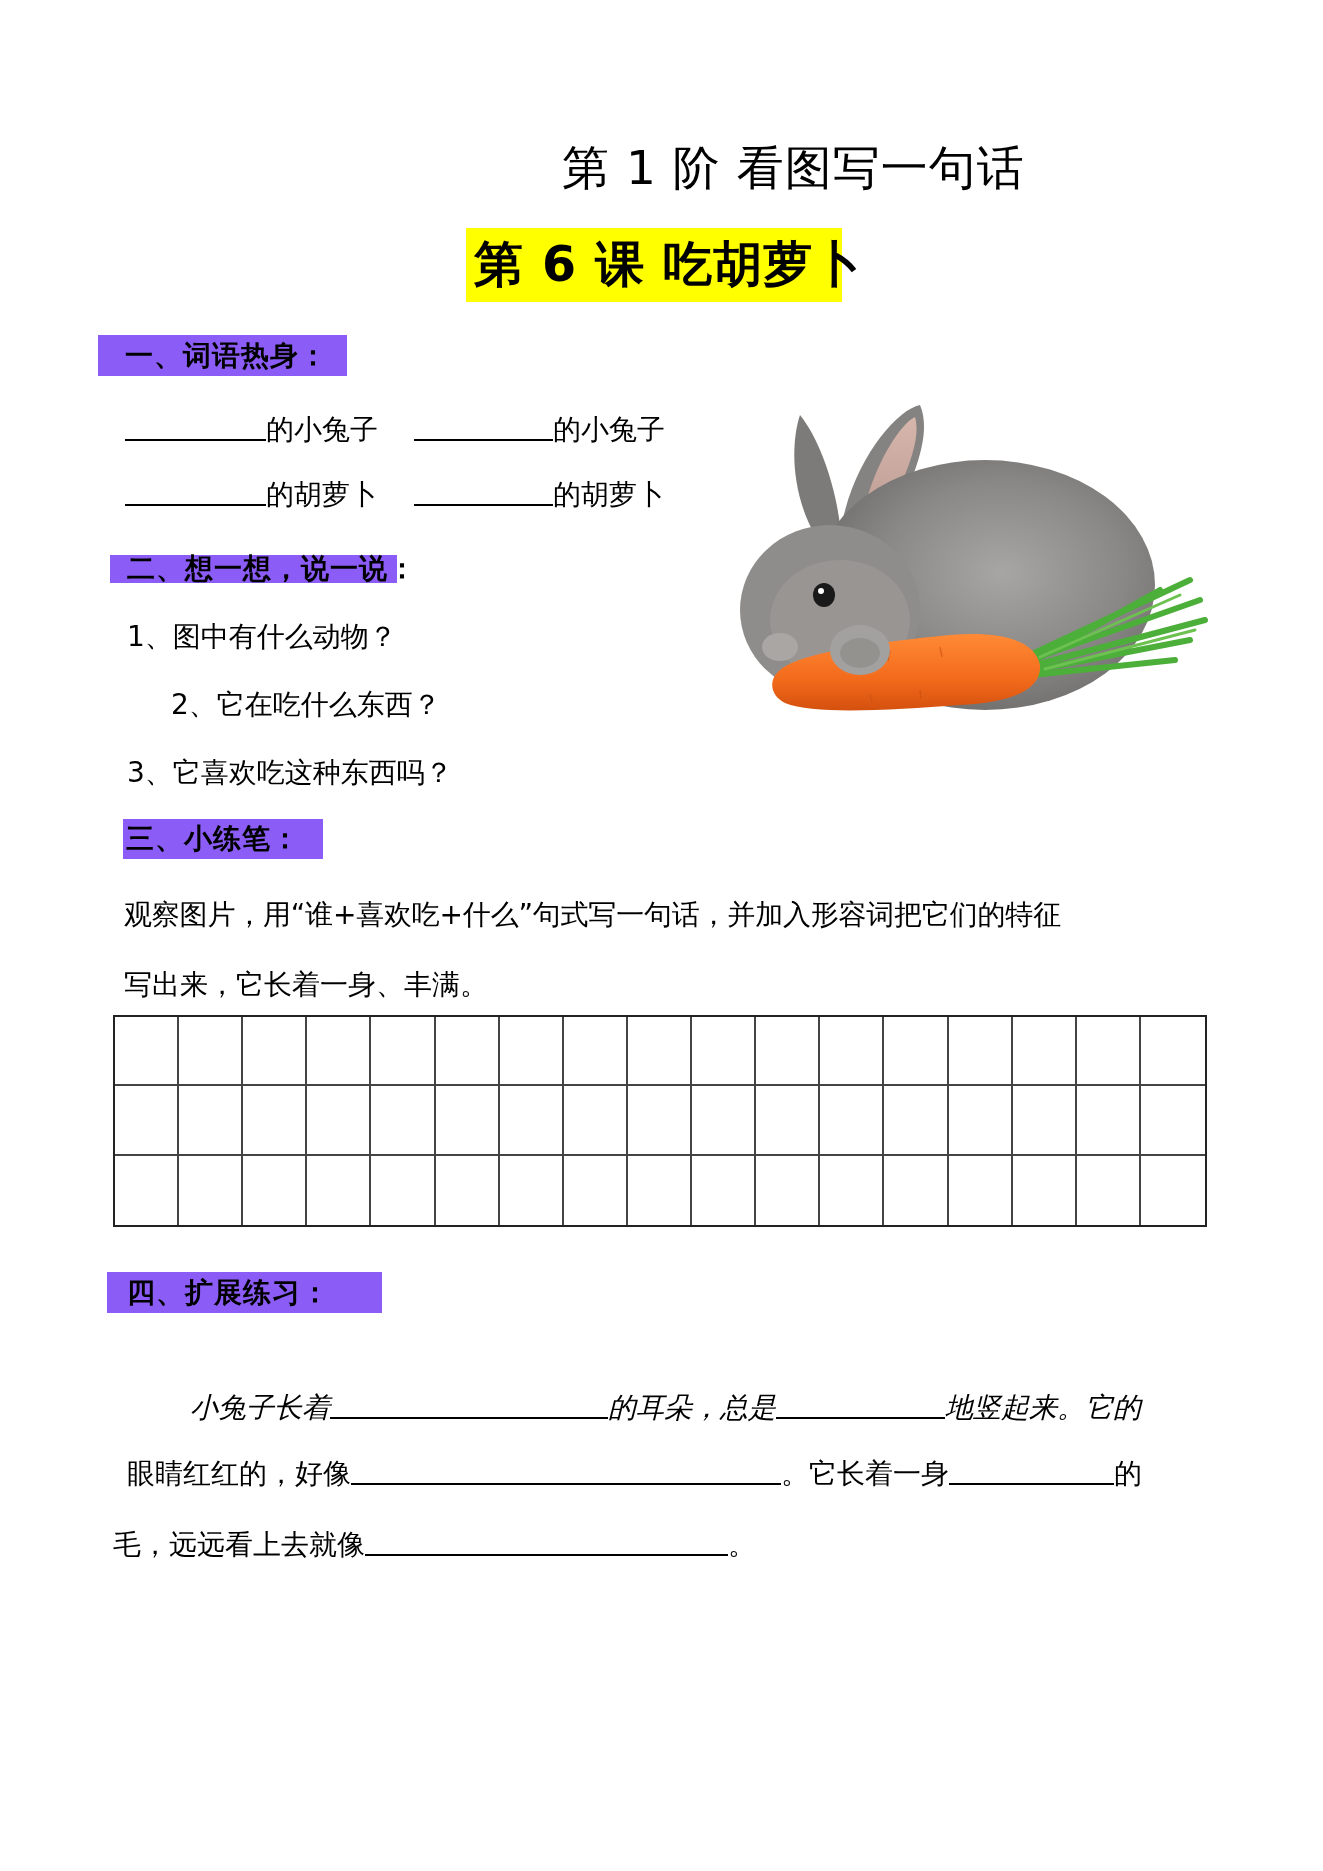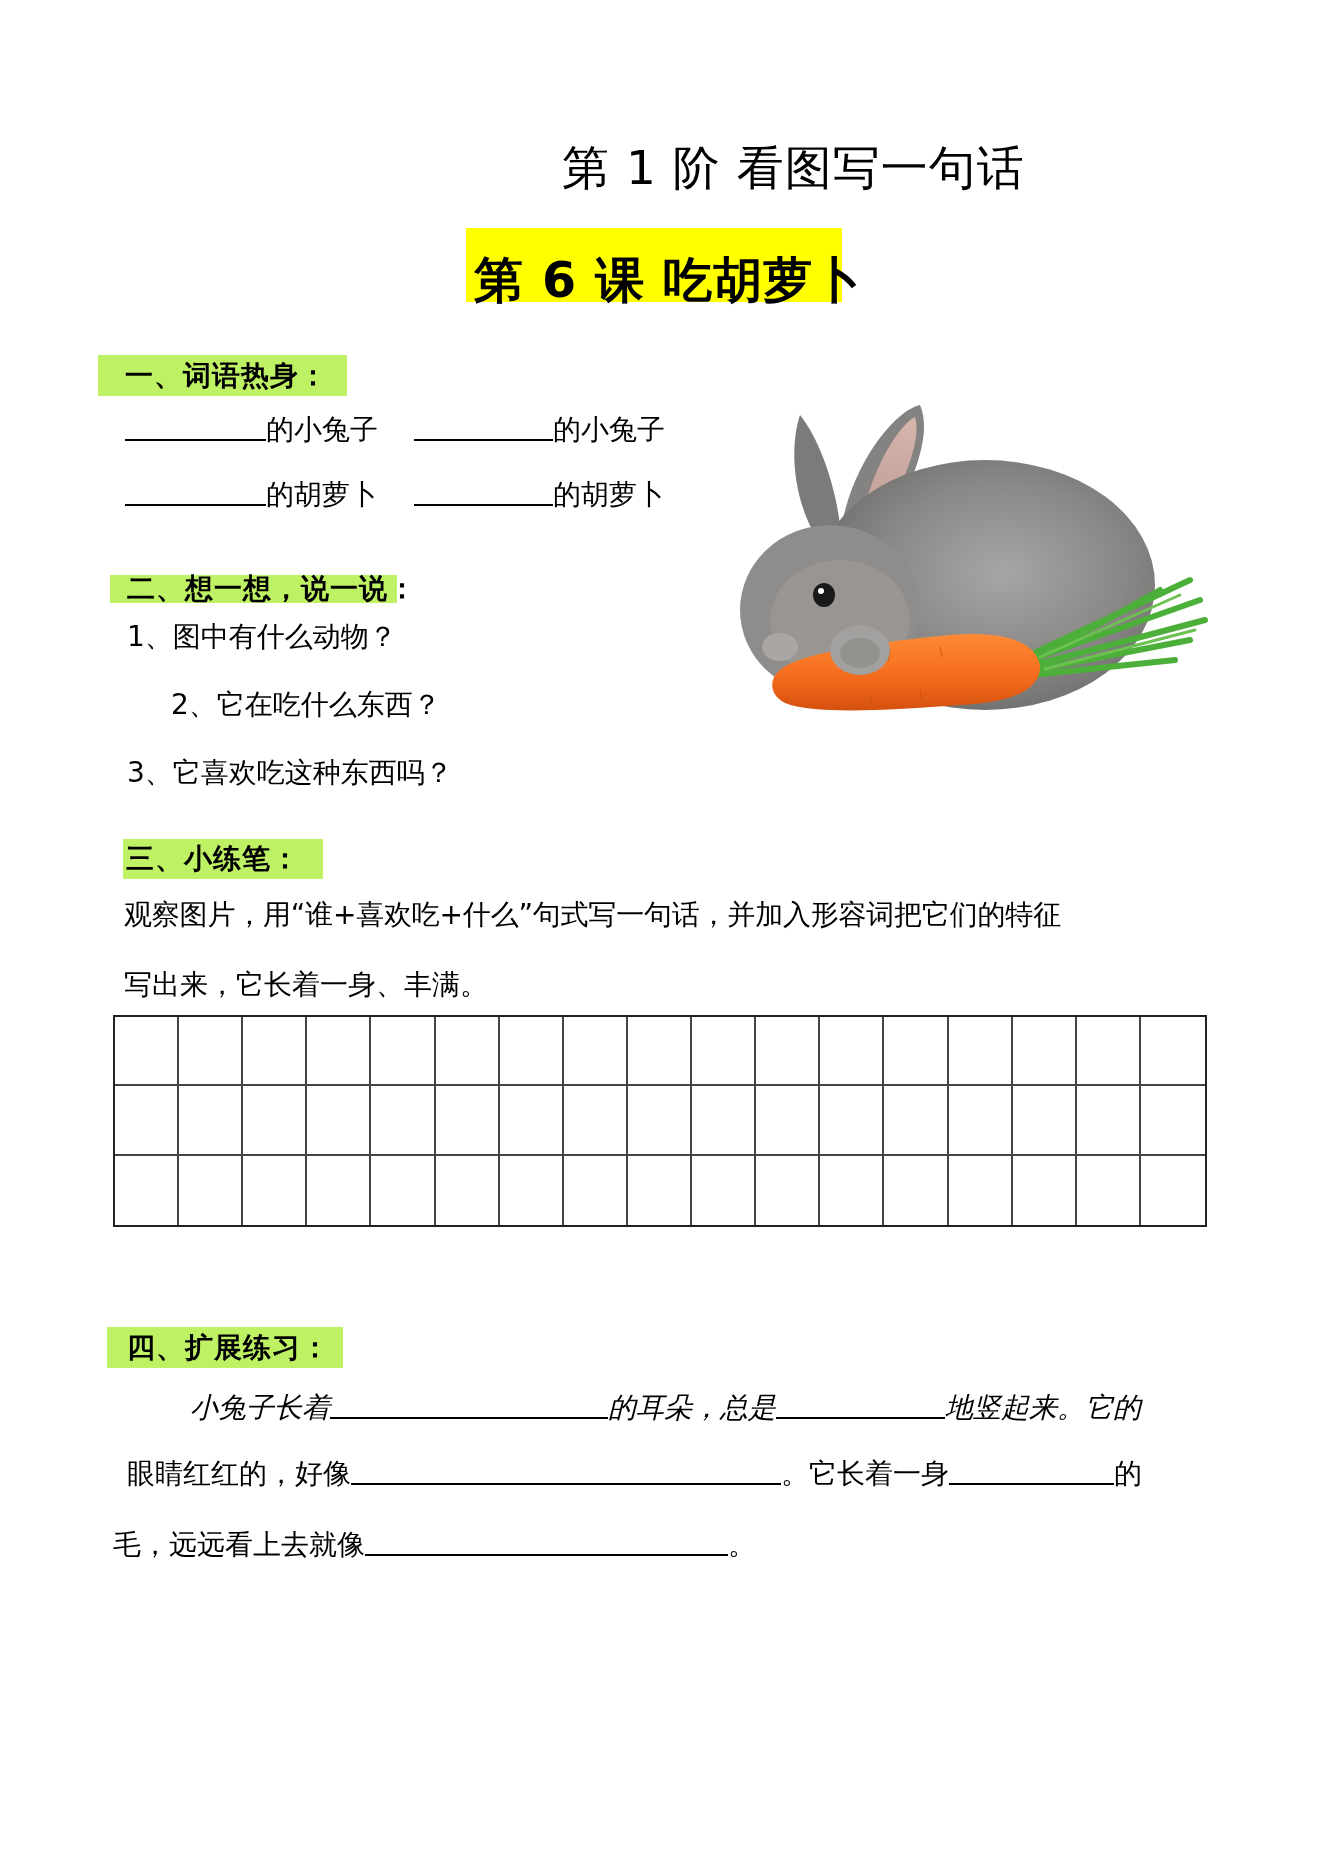--- a/index.html
+++ b/index.html
@@ -1,22 +1,22 @@
 <!DOCTYPE html>
 <html><head>
 <meta charset="utf-8">
 <style>
   html, body { margin: 0; padding: 0; background: #ffffff; }
   body { width: 1323px; height: 1871px; position: relative; overflow: hidden;
          font-family: "DejaVu Sans", "Liberation Sans", sans-serif; color: #000; }
   .abs { position: absolute; }
   .title { left: 562px; top: 140px; font-size: 47px; font-weight: normal; white-space: nowrap; line-height: 56px; letter-spacing: 1px; }
   .lesson { left: 466px; top: 228px; width: 376px; height: 74px; background: #ffff00; }
-  .lesson span { position: absolute; left: 8px; top: 8px; font-size: 49px; font-weight: bold; white-space: nowrap; line-height: 58px; letter-spacing: 1px; margin-top: 16px; }
-  .sec { background: #bef264; font-weight: bold; font-size: 28px; white-space: nowrap; margin-top: 20px; }
+  .lesson span { position: absolute; left: 8px; top: 8px; font-size: 49px; font-weight: bold; white-space: nowrap; line-height: 58px; letter-spacing: 1px; }
+  .sec { background: #8b5cf6; font-weight: bold; font-size: 28px; white-space: nowrap; }
   .sec span { position: absolute; top: 50%; transform: translateY(-50%); line-height: 34px; letter-spacing: 1px; }
   .body { font-size: 28px; line-height: 34px; white-space: nowrap; }
   .blank { display: inline-block; border-bottom: 2px solid #000; height: 26px; vertical-align: baseline; }
   .row { position: absolute; display: flex; align-items: flex-end; font-size: 28px; line-height: 34px; white-space: nowrap; }
   .row .blank { height: 0; margin-bottom: 6px; }
   .grid { left: 113px; top: 1015px; width: 1094px; height: 212px; border: 2px solid #222;
           box-sizing: border-box; display: grid; grid-template-columns: repeat(17, 1fr); grid-template-rows: repeat(3, 1fr); }
   .cell { border-right: 2px solid #444; border-bottom: 2px solid #444; box-sizing: border-box; }
   .cell.lastcol { border-right: none; }
   .cell.lastrow { border-bottom: none; }
@@ -171,21 +171,21 @@
     <div class="cell lastrow"></div>
     <div class="cell lastrow"></div>
     <div class="cell lastrow"></div>
     <div class="cell lastrow"></div>
     <div class="cell lastrow"></div>
     <div class="cell lastrow"></div>
     <div class="cell lastrow"></div>
     <div class="cell lastcol lastrow"></div>
   </div>
 
-<div class="abs sec" style="left:107px; top:1307px; width:236px; height:41px;">
+<div class="abs sec" style="left:107px; top:1272px; width:275px; height:41px;">
   <span style="left:20px;">四、扩展练习：</span>
 </div>
 
 <div class="row" style="left:190px; top:1391px;font-style:italic;">
   <span>小兔子长着</span>
   <span class="blank" style="width:278px;"></span>
   <span>的耳朵，总是</span>
   <span class="blank" style="width:169px;"></span>
   <span>地竖起来。它的</span>
 </div>

